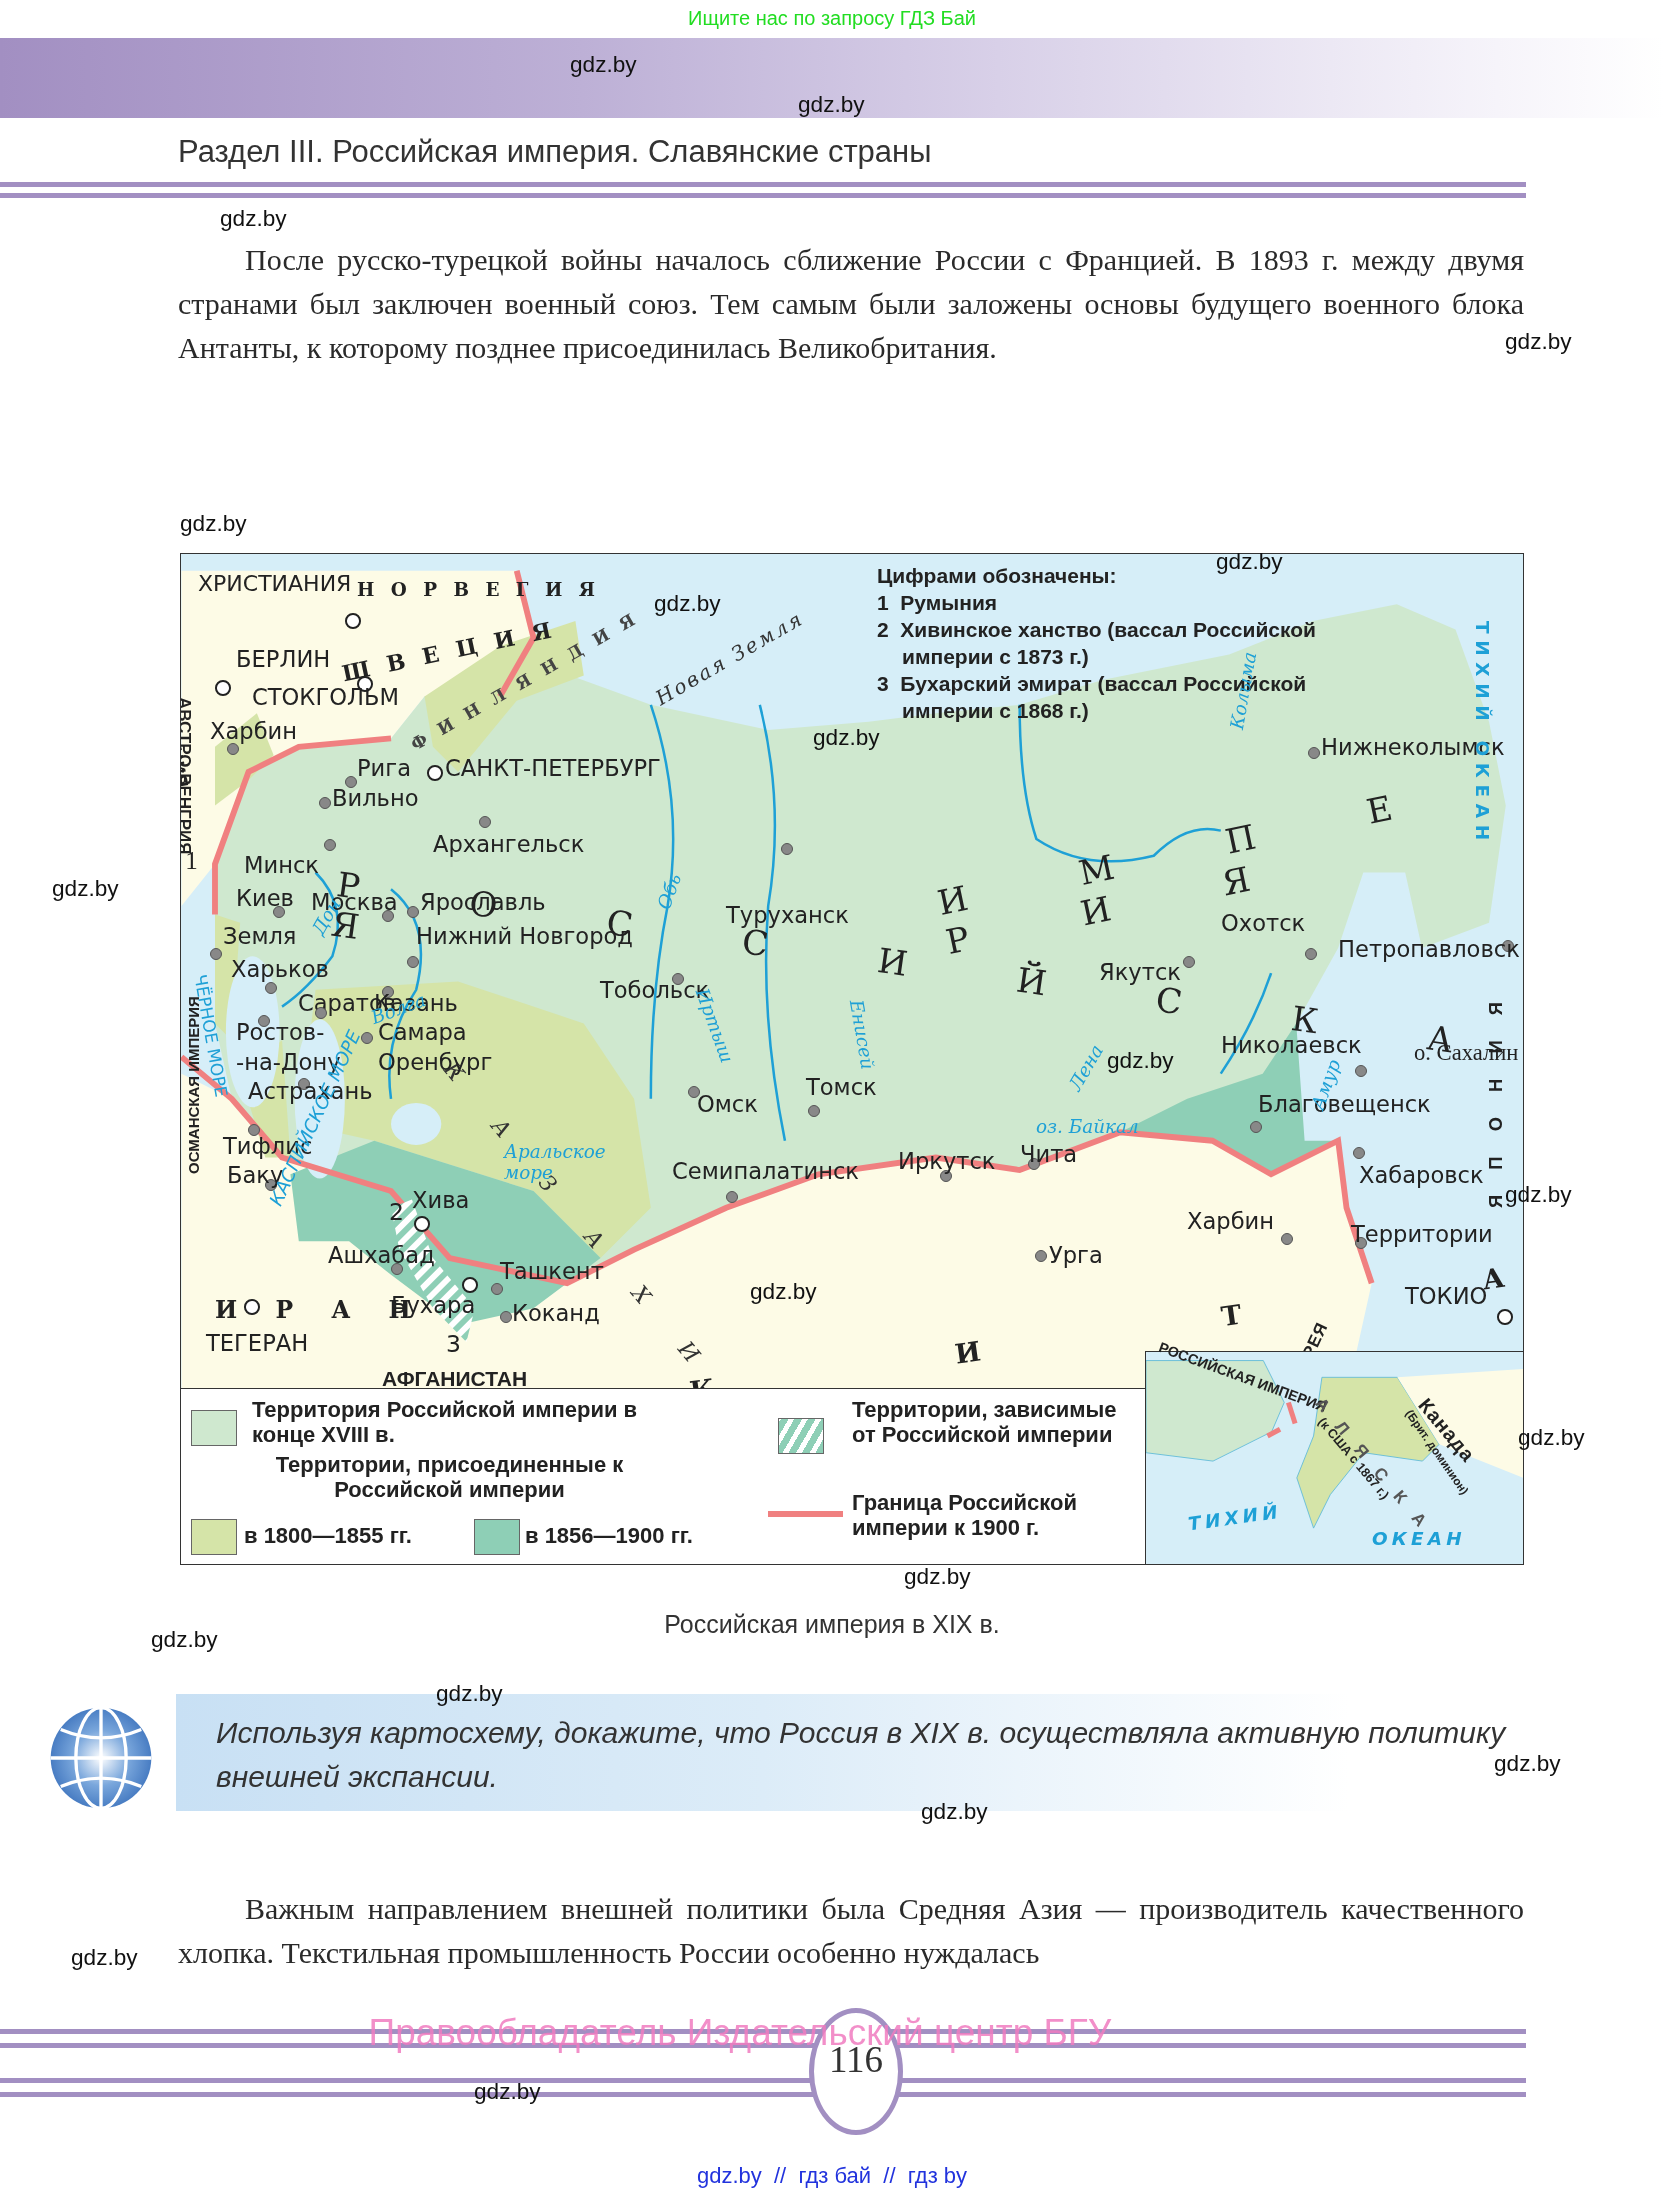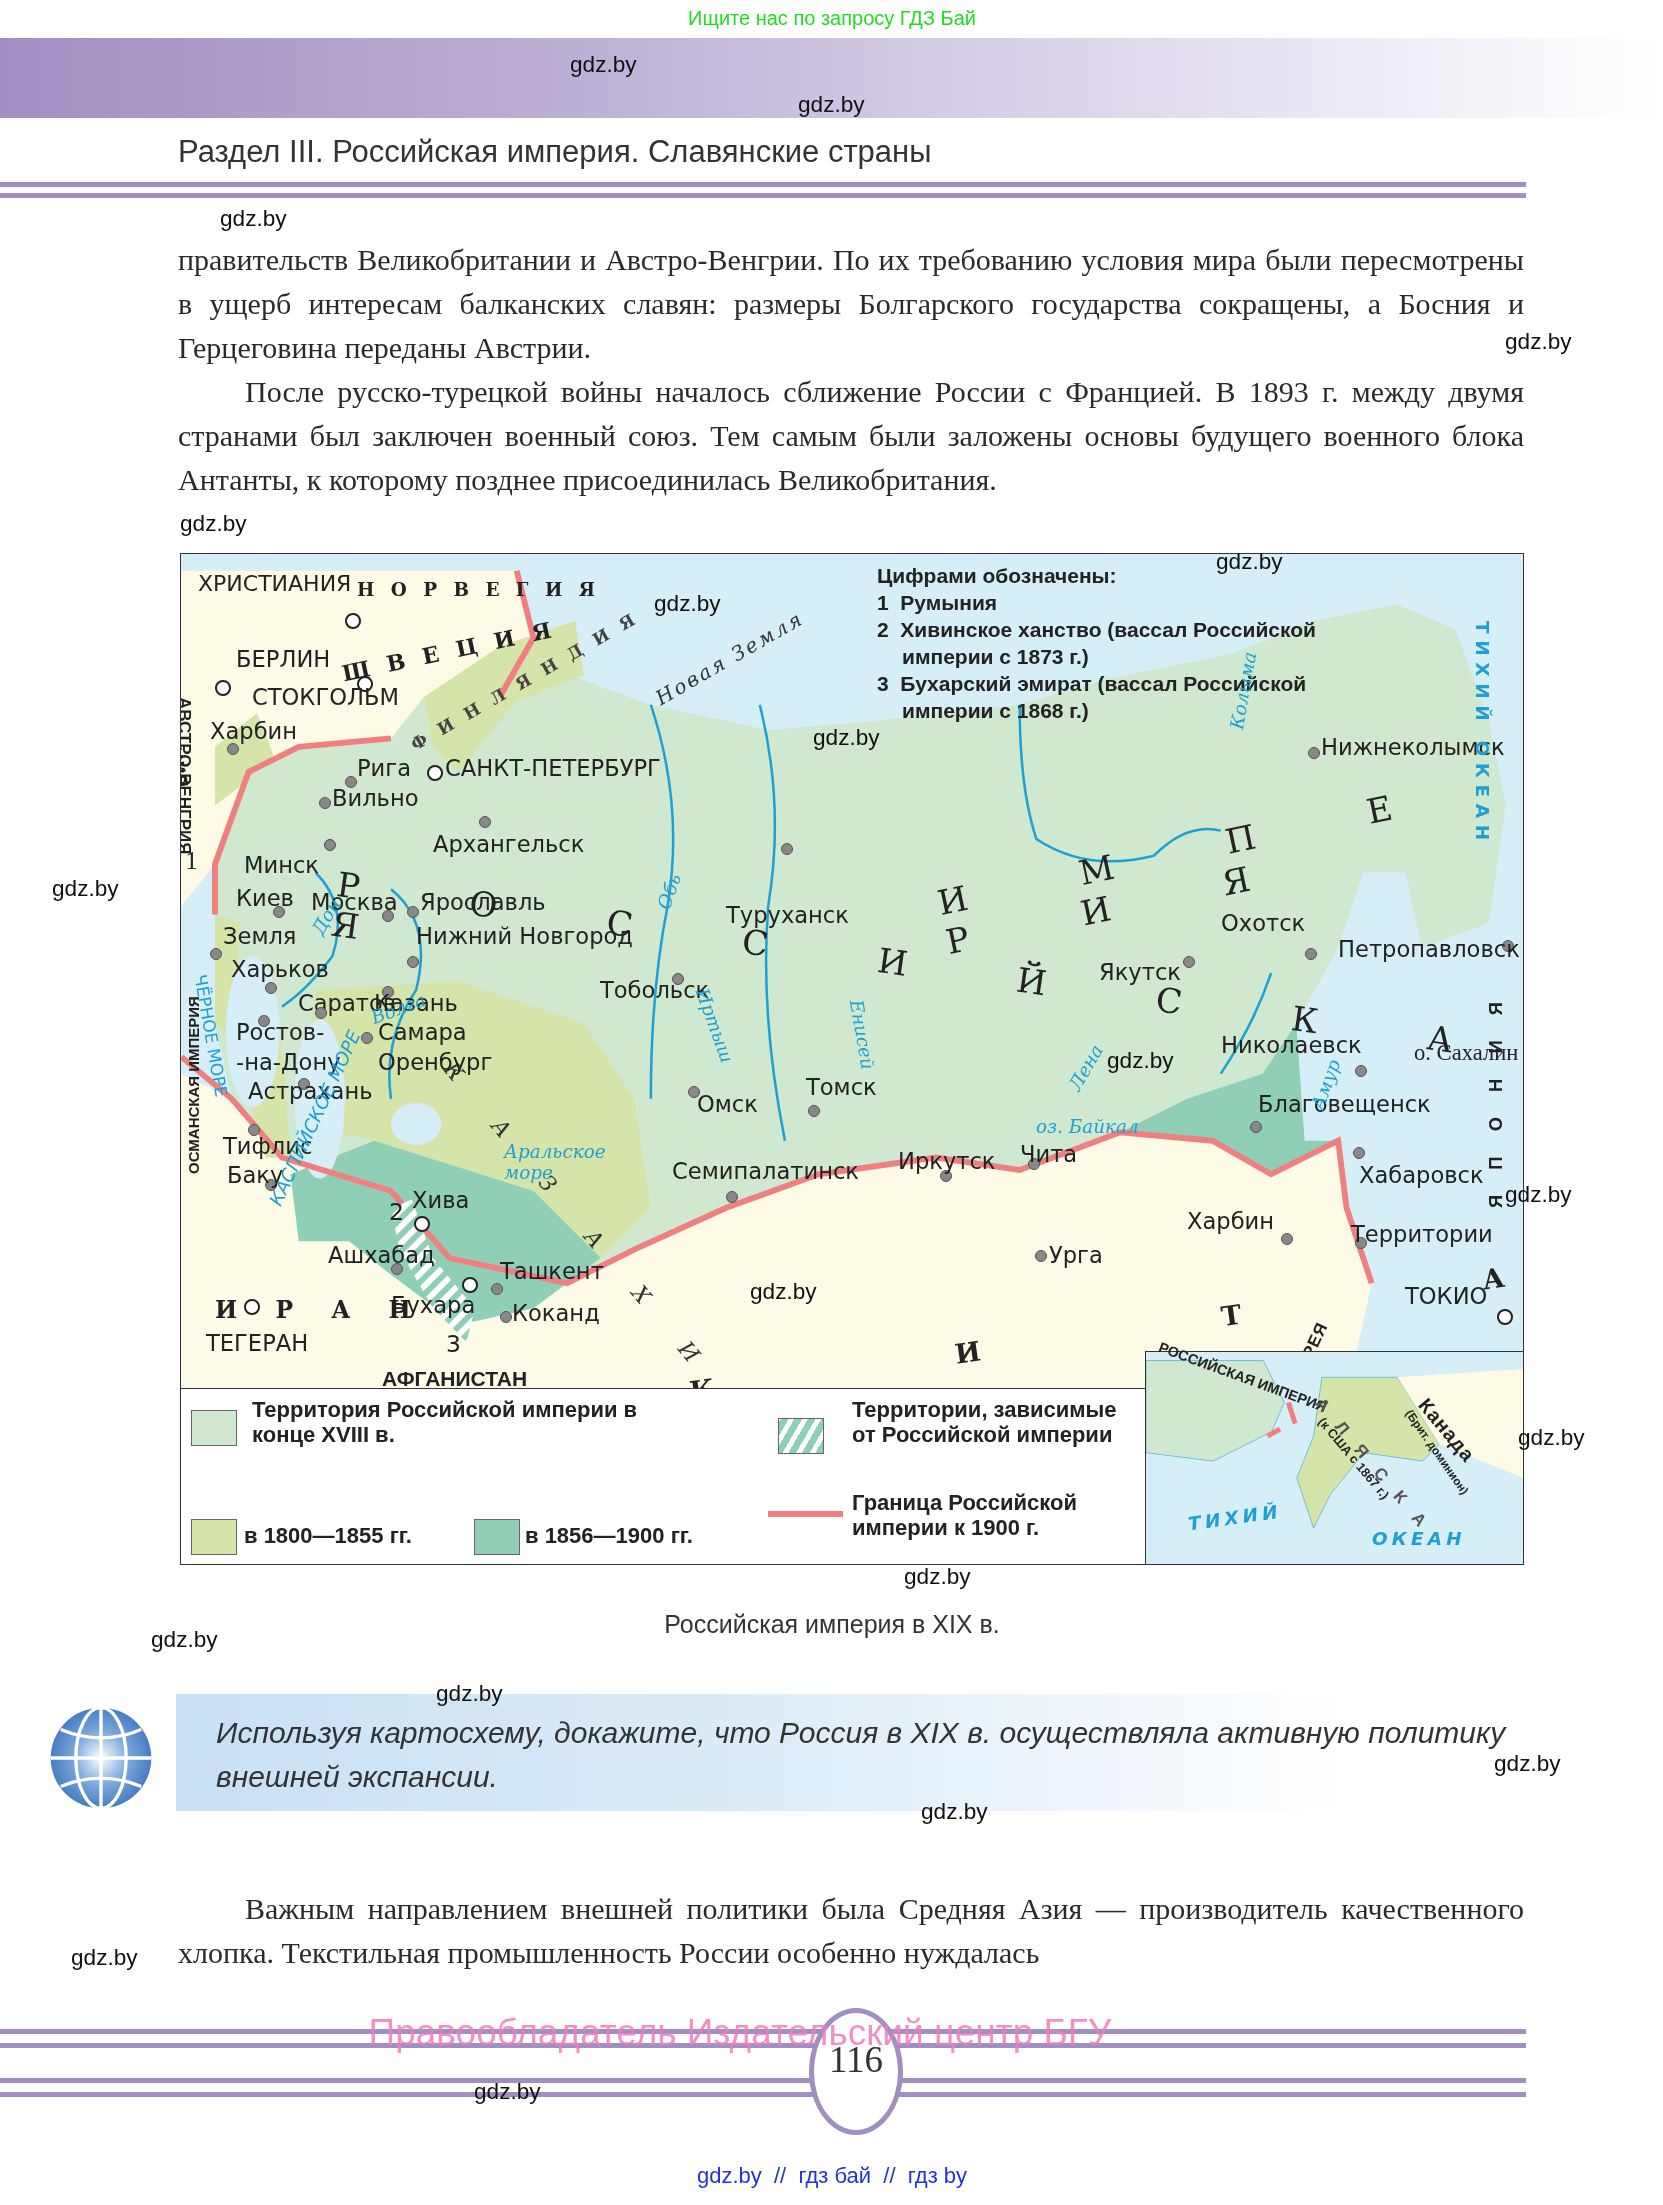--- a/index.html
+++ b/index.html
@@ -43,21 +43,20 @@
 <div class="abs top-banner">Ищите нас по запросу ГДЗ Бай</div>
 <div class="abs header-band"></div>
 <div class="abs wm" style="left:570px;top:52px">gdz.by</div>
 <div class="abs wm" style="left:798px;top:92px">gdz.by</div>
 <div class="abs section-title">Раздел III. Российская империя. Славянские страны</div>
 <div class="abs hr" style="top:182px"></div>
 <div class="abs hr" style="top:193px"></div>
 
 <div class="abs wm" style="left:220px;top:206px">gdz.by</div>
 <div class="abs para" style="top:238px">
-  <p>правительств Великобритании и Австро-Венгрии. По их требованию условия мира были пересмотрены в ущерб интересам балканских славян: размеры Болгарского государства сокращены, а Босния и Герцеговина переданы Австрии.</p>
   <p class="ind">После русско-турецкой войны началось сближение России с Францией. В 1893 г. между двумя странами был заключен военный союз. Тем самым были заложены основы будущего военного блока Антанты, к которому позднее присоединилась Великобритания.</p>
 </div>
 <div class="abs wm" style="left:1505px;top:329px">gdz.by</div>
 <div class="abs wm" style="left:180px;top:511px">gdz.by</div>
 
 <div class="abs map">
   <svg width="1342" height="1010" viewBox="0 0 1600 1205">
 
     <path d="M0,20 L400,20 L420,100 L380,170 L290,170 L250,220 L140,230 L80,260 L40,370 L0,420 Z" fill="#fdfbe6"></path>
 
@@ -236,20 +235,21 @@
   <div class="water" style="left:470px;top:327px;transform:rotate(-70deg)">Обь</div>
   <div class="water" style="left:495px;top:461px;transform:rotate(70deg)">Иртыш</div>
   <div class="water" style="left:646px;top:470px;transform:rotate(80deg)">Енисей</div>
   <div class="water" style="left:880px;top:503px;transform:rotate(-60deg)">Лена</div>
   <div class="water" style="left:1023px;top:126px;transform:rotate(-80deg)">Колыма</div>
   <div class="water" style="left:1119px;top:520px;transform:rotate(-70deg)">Амур</div>
 
   <div class="legend">
     <div class="lg-sw" style="left:10px;top:21px;background:#cfe8cf"></div>
     <div class="lg-t" style="left:71px;top:8.4px;width:419px">Территория Российской империи в конце XVIII в.</div>
+    <div class="lg-t" style="left:80px;top:63px;width:377px;text-align:center">Территории, присоединенные к Российской империи</div>
     <div class="lg-sw" style="left:10px;top:130px;background:#d5e4a8"></div>
     <div class="lg-t" style="left:63px;top:134px">в 1800—1855 гг.</div>
     <div class="lg-sw" style="left:293px;top:130px;background:#8ecfb6"></div>
     <div class="lg-t" style="left:344px;top:134px">в 1856—1900 гг.</div>
     <div class="lg-sw" style="left:597px;top:29px;background:repeating-linear-gradient(-60deg,#8ecfb6 0 6.7px,#fff 6.7px 11.7px)"></div>
     <div class="lg-t" style="left:671px;top:8.4px;width:277px">Территории, зависимые от Российской империи</div>
     <div style="position:absolute;left:587px;top:122px;width:75px;height:5.9px;background:#f08080"></div>
     <div class="lg-t" style="left:671px;top:101px;width:277px">Граница Российской империи к 1900 г.</div>
   </div>
 

